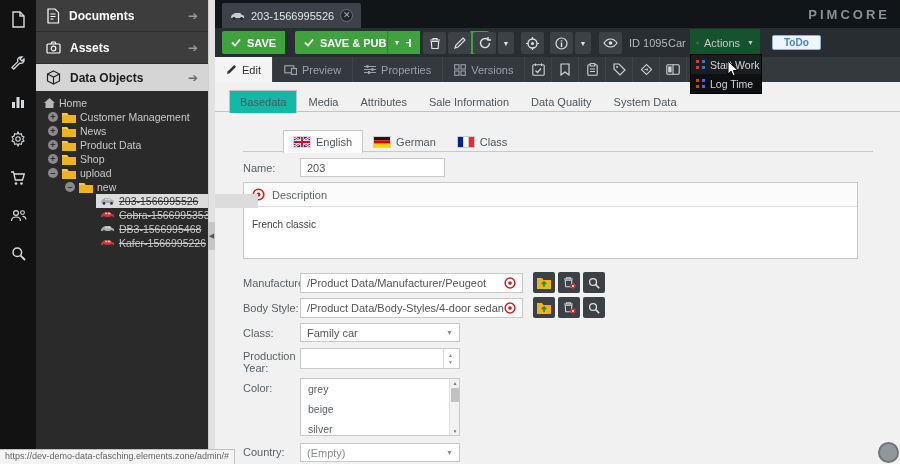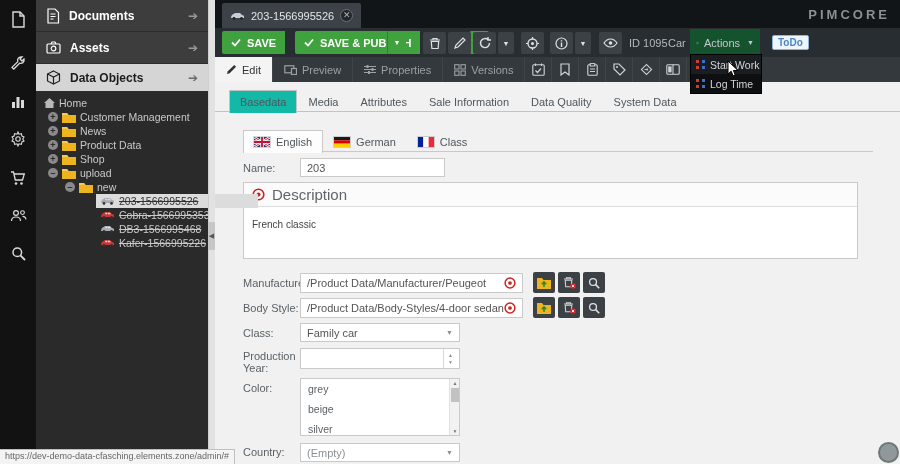--- a/index.html
+++ b/index.html
@@ -41,21 +41,21 @@
   .tab-close { width:13px; height:13px; border-radius:50%; background:#23272a; border:1px solid #6a7075; color:#aeb4b8; font-size:9px; line-height:11px; text-align:center; }
   #logo { right:10px; top:7px; color:#8a9096; font-weight:bold; font-size:13px; letter-spacing:3px; }
 
   #toolbar { left:0; top:28px; width:685px; height:29px; background:#282d31; }
   .gbtn { position:absolute; top:3px; height:23px; background:#3fa23f; color:#fff; font-size:11px; font-weight:bold; display:flex; align-items:center; gap:6px; padding:0 9px; border-radius:2px 0 0 2px; }
   .gseg { position:absolute; top:3px; height:23px; width:19px; background:#3fa23f; border-left:1px solid #2f8230; color:#fff; font-size:7px; display:flex; align-items:center; justify-content:center; border-radius:0 2px 2px 0; }
   .ibtn { position:absolute; top:4px; width:23px; height:22px; background:#3c4146; border-radius:2px; display:flex; align-items:center; justify-content:center; }
   .ibtn.narrow { width:16px; }
   .tb-txt { position:absolute; top:9px; color:#b3b8bd; font-size:11px; }
   #actions-btn { position:absolute; left:475px; top:1px; width:70px; height:27px; background:#14532d; display:flex; align-items:center; gap:5px; padding:0 6px; color:#c3c8cc; font-size:11px; }
-  #todo-badge { position:absolute; left:557px; top:7px; padding:1px 5px; background:#eef5fc; border:1px solid #8fb4d8; border-radius:2px; color:#4a84c4; font-size:10px; font-weight:bold; }
+  #todo-badge { position:absolute; left:557px; top:7px; padding:1px 11px; background:#eef5fc; border:1px solid #8fb4d8; border-radius:2px; color:#4a84c4; font-size:10px; font-weight:bold; }
 
   #editbar { left:0; top:57px; width:685px; height:25px; background:#34393d; display:flex; align-items:stretch; }
   .etab { display:flex; align-items:center; gap:5px; padding:0 11px; color:#9aa1a7; font-size:11px; border-right:1px solid #3f4449; }
   .etab.active { background:#f4f4f4; color:#333; }
   .eic { width:27px; display:flex; align-items:center; justify-content:center; border-right:1px solid #3f4449; }
 
   
   #actions-menu { position:absolute; left:475px; top:54px; width:72px; background:#0d0f11; z-index:60; border:1px solid #000; }
   .amenu-item { height:19px; display:flex; align-items:center; gap:5px; padding:0 5px; color:#d3d6d9; font-size:10.5px; white-space:nowrap; }
   .amenu-item.hover { background:#1b1e21; }
@@ -64,30 +64,30 @@
   #cursor { position:absolute; left:512px; top:60px; z-index:70; }
 
   
   #content { left:0; top:82px; width:685px; height:382px; background:#f1f1f1; }
   #ctabs { position:absolute; left:0; top:8px; width:685px; height:22px; display:flex; padding-left:14px; border-bottom:1px solid #c3c3c3; }
   .ctab { height:22px; display:flex; align-items:center; padding:0 10px; font-size:11px; color:#4e565c; border:1px solid transparent; border-bottom:none; }
   .ctab.active { background:#14b8a6; border-color:#c3c3c3; margin-bottom:-1px; height:23px; }
 
   #ltabs { position:absolute; left:28px; top:48px; width:630px; height:22px; display:flex; border-bottom:1px solid #c9c9c9; }
   .ltab { height:22px; display:flex; align-items:center; gap:6px; padding:0 10px; font-size:11px; color:#4e565c; border:1px solid transparent; border-bottom:none; }
-  .ltab.active { background:#fdfdfd; border-color:#c9c9c9; margin-bottom:-1px; height:23px; }
+  .ltab.active { background:#fdfdfd; border-color:#c9c9c9; margin-bottom:-1px; height:23px;margin-left:40px; }
   .flag { width:16px; height:10px; display:block; flex:none; box-shadow:0 0 0 1px rgba(0,0,0,.15); }
 
   .flabel { position:absolute; left:28px; width:56px; font-size:11px; color:#5b6267; line-height:12px; }
   .field { position:absolute; background:#fff; border:1px solid #c9c9c9; font-size:11px; color:#555; display:flex; align-items:center; padding:0 6px; }
   .sel-caret { margin-left:auto; color:#8a9095; font-size:7px; }
   .spin { margin-left:auto; display:flex; flex-direction:column; color:#8a9095; font-size:5px; line-height:5px; border-left:1px solid #d8d8d8; padding-left:4px; height:100%; justify-content:center; gap:2px; }
 
   #desc-panel { position:absolute; left:28px; top:100px; width:615px; height:77px; background:#fff; border:1px solid #c9c9c9; }
-  #desc-head { height:24px; background:#fbfbfb; border-bottom:1px solid #ddd; display:flex; align-items:center; gap:7px; padding:0 8px; color:#5e6569; font-size:15px; }
+  #desc-head { height:24px; background:#fbfbfb; border-bottom:1px solid #ddd; display:flex; align-items:center; gap:7px; padding:0 8px; color:#5e6569; font-size:11px; }
   #desc-body { padding:12px 8px; font-size:10px; color:#444; }
 
   .relbtn { position:absolute; width:22px; height:21px; background:#3c4146; border-radius:2px; display:flex; align-items:center; justify-content:center; }
 
   #colorlist { position:absolute; left:85px; top:296px; width:160px; height:58px; background:#fff; border:1px solid #c9c9c9; overflow:hidden; }
   .copt { height:20px; display:flex; align-items:center; padding:0 7px; font-size:10.5px; color:#5b6267; }
   #cscroll { position:absolute; right:0; top:0; width:10px; height:56px; background:#f2f2f2; border-left:1px solid #e0e0e0; }
   #cscroll .thumb { position:absolute; top:9px; left:1px; width:8px; height:14px; background:#c2c2c2; }
   #cscroll .sarr { position:absolute; left:0; width:10px; font-size:5px; color:#777; text-align:center; }
 

